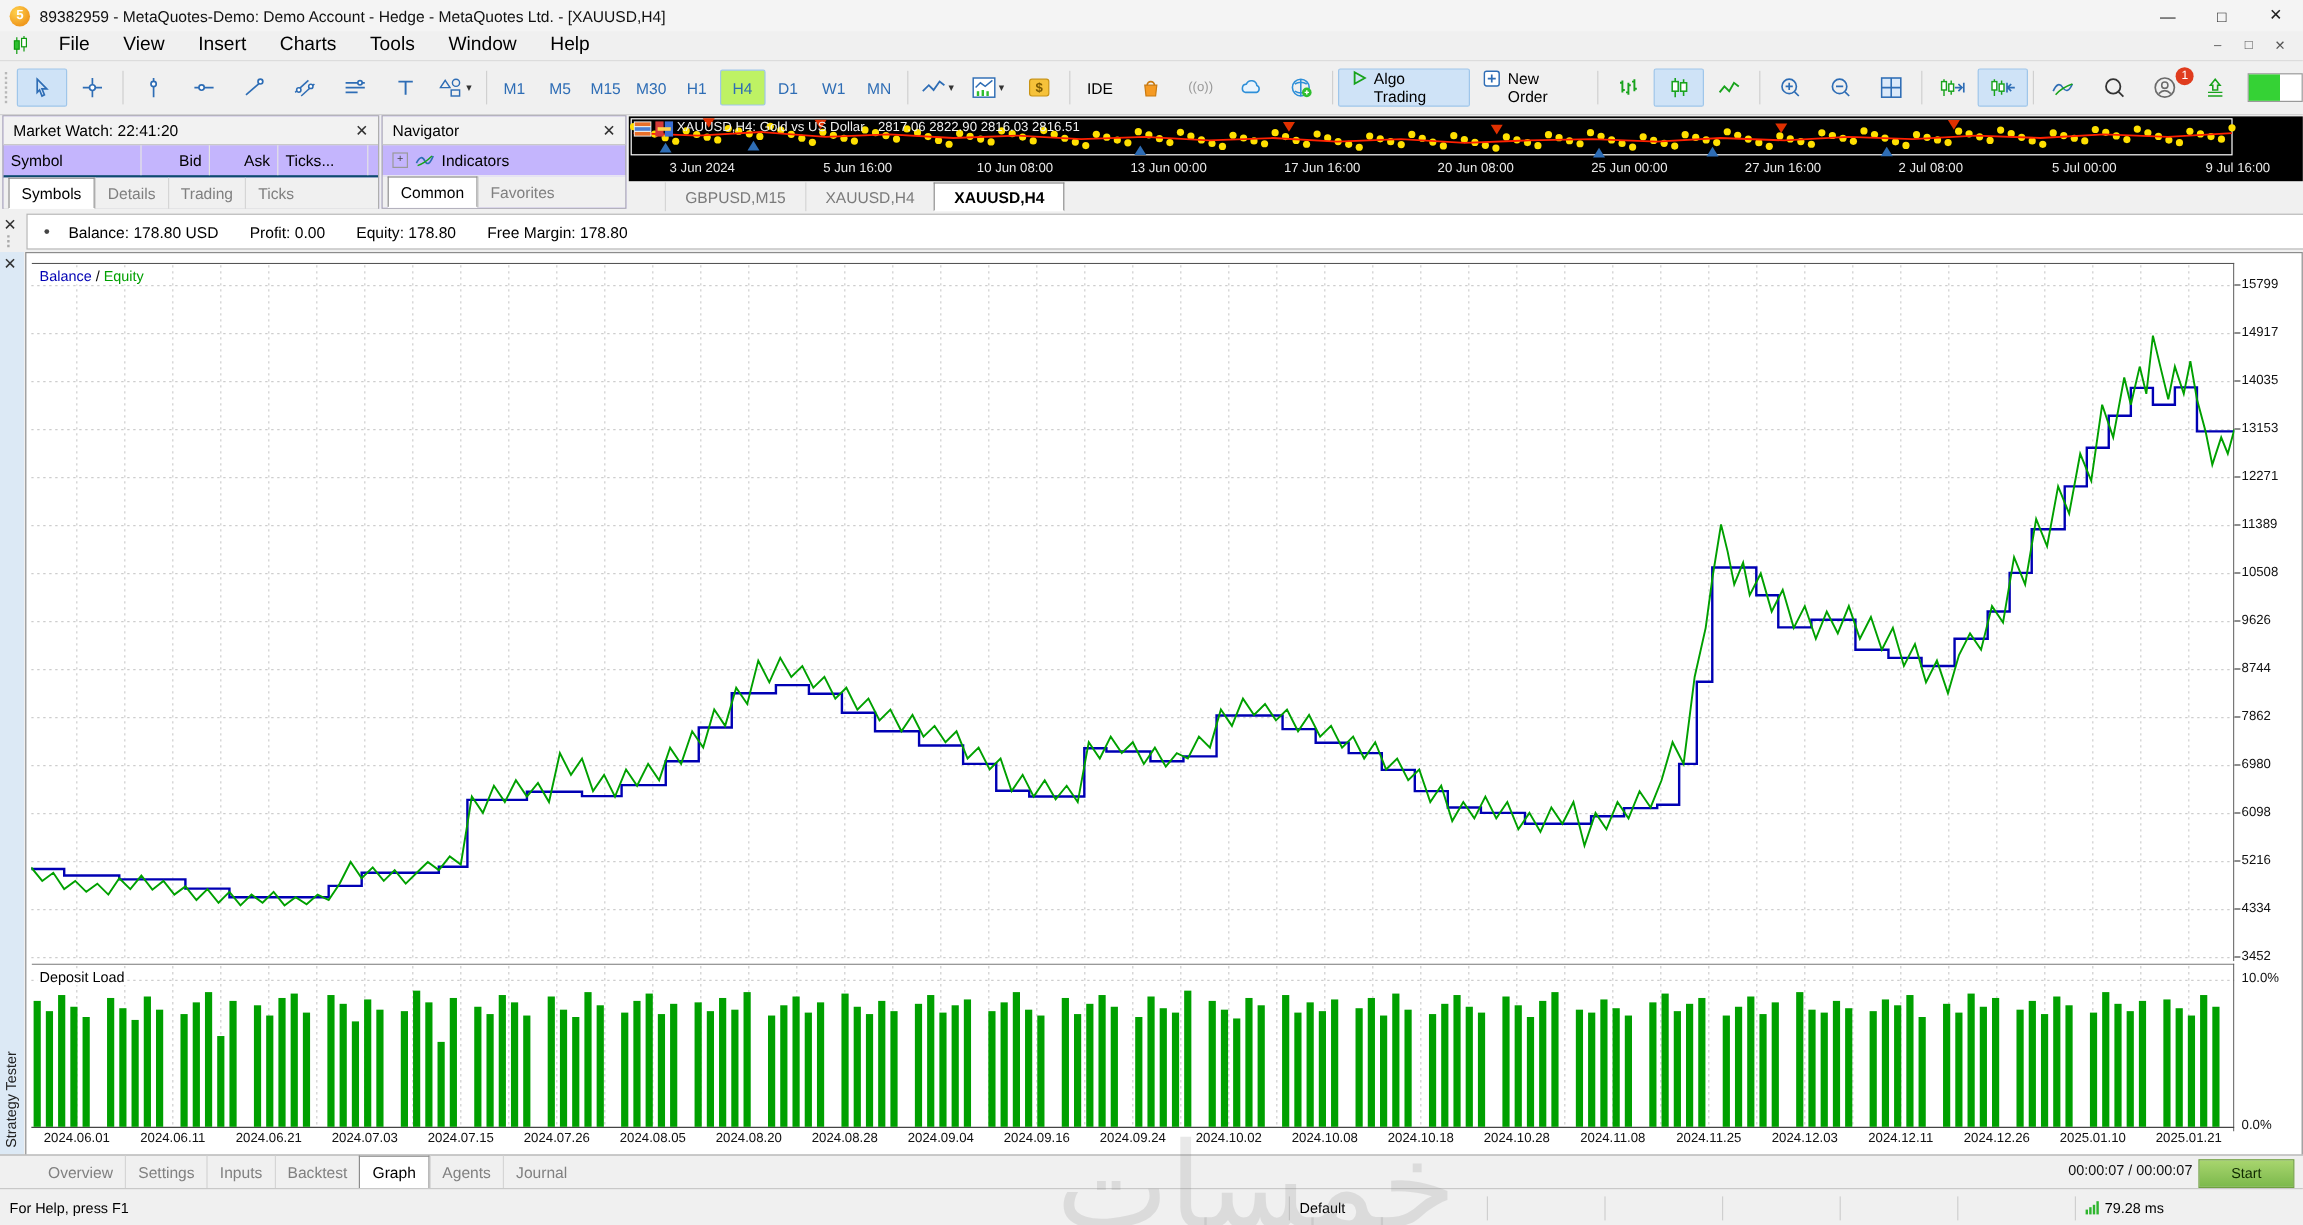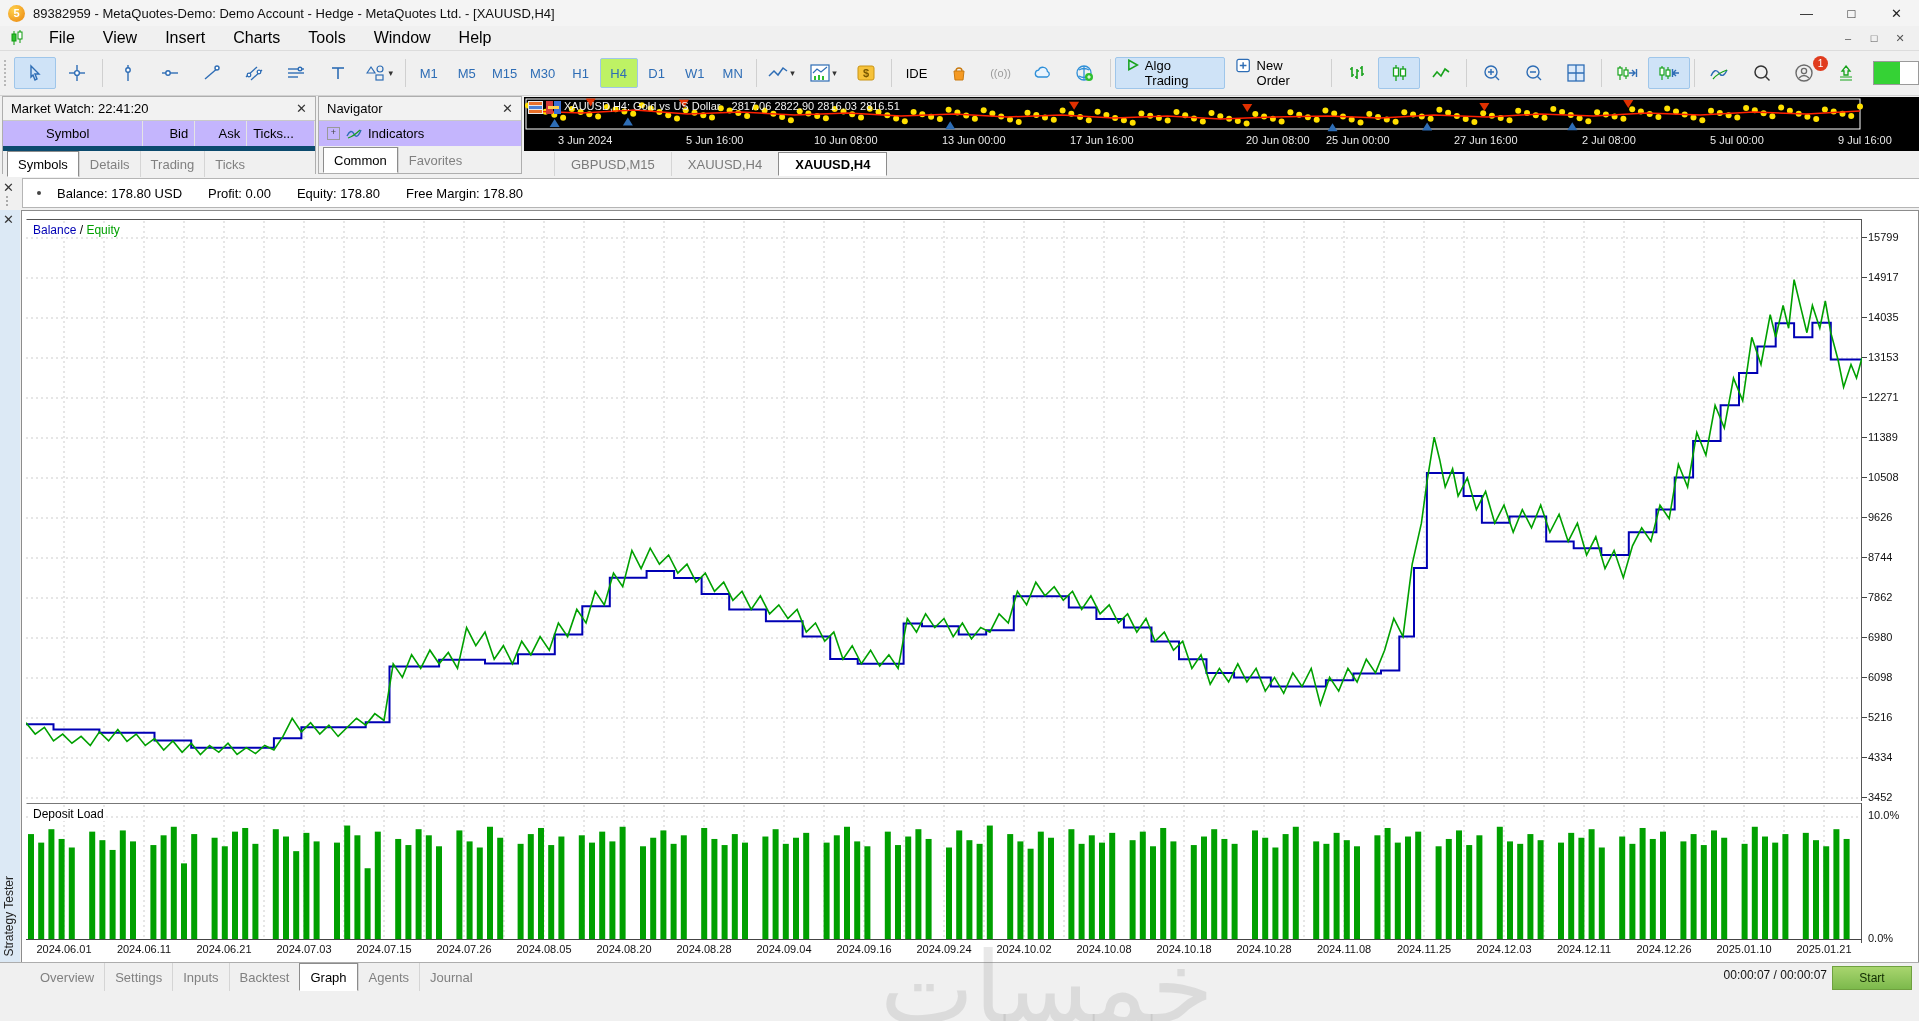--- a/index.html
+++ b/index.html
@@ -39,21 +39,21 @@
   .txt-btn.sel{background:#cfe3f7;border-color:#9fc6ea;}
   #conn-meter{width:46px;height:22px;border:1px solid #9a9a9a;background:#fff;margin-left:6px;position:relative;}
   #conn-meter .fill{position:absolute;left:0;top:0;bottom:0;width:60%;background:#35d235;}
 
   
   .panel{background:#c4b5fd;border:1px solid #aeaeae;}
   .panel-header{height:23px;background:#f2f2f2;border-bottom:1px solid #c9c9c9;display:flex;align-items:center;
     padding:0 4px 0 8px;font-size:13px;}
   .panel-close{margin-left:auto;color:#333;font-size:13px;padding:0 4px;}
   #market-watch{left:2px;top:96px;width:312px;height:76px;}
-  #mw-cols{height:25px;display:flex;border-bottom:5px solid #0c4a6e;align-items:center;font-size:13px;padding-left:37px;}
+  #mw-cols{height:25px;display:flex;border-bottom:2px solid #0c4a6e;align-items:center;font-size:13px;}
   .mw-col{padding:0 6px;box-sizing:border-box;border-right:1px solid #e4e4e4;height:100%;display:flex;align-items:center;}
   .tabs-row{height:26px;display:flex;align-items:stretch;background:#f0f0f0;padding-left:4px;font-size:13px;}
   .tab{display:flex;align-items:center;padding:0 10px;color:#808080;border-left:1px solid #d5d5d5;}
   .tab:first-child{border-left:none;}
   .tab.active{background:#fff;color:#000;border:1px solid #8c8c8c;border-bottom:1px solid #fff;margin-top:0;border-left:1px solid #8c8c8c;}
   #navigator{left:318px;top:96px;width:202px;height:76px;}
   #nav-tree{height:25px;display:flex;align-items:center;padding-left:8px;gap:6px;font-size:13px;border-bottom:1px solid #efefef;}
   .tree-expand{width:11px;height:11px;border:1px solid #999;font-size:9px;line-height:9px;text-align:center;color:#444;}
 
   
@@ -641,21 +641,21 @@
         <path d="M803.528 34.2 L813.528 34.2 L808.528 26.2 Z" fill="#2e6db5"></path>
         <path d="M898.1 33.375 L908.1 33.375 L903.1 25.375 Z" fill="#2e6db5"></path>
         <path d="M1043.288 33.2 L1053.288 33.2 L1048.288 25.200000000000003 Z" fill="#2e6db5"></path>
       </svg>
     <div id="mini-dates" class="abs">
         <div class="mini-date" style="left: 34px;">3 Jun 2024</div>
         <div class="mini-date" style="left: 162px;">5 Jun 16:00</div>
         <div class="mini-date" style="left: 290px;">10 Jun 08:00</div>
         <div class="mini-date" style="left: 418px;">13 Jun 00:00</div>
         <div class="mini-date" style="left: 546px;">17 Jun 16:00</div>
-        <div class="mini-date" style="left: 674px; margin-left: 48px;">20 Jun 08:00</div>
+        <div class="mini-date" style="left: 674px;">20 Jun 08:00</div>
         <div class="mini-date" style="left: 802px;">25 Jun 00:00</div>
         <div class="mini-date" style="left: 930px;">27 Jun 16:00</div>
         <div class="mini-date" style="left: 1058px;">2 Jul 08:00</div>
         <div class="mini-date" style="left: 1186px;">5 Jul 00:00</div>
         <div class="mini-date" style="left: 1314px;">9 Jul 16:00</div>
       </div>
   </div>
 
   <div id="chart-tabs" class="abs">
       <div class="ctab">GBPUSD,M15</div>
@@ -1020,15 +1020,37 @@
         <div class="tab active">Graph</div>
         <div class="tab">Agents</div>
         <div class="tab">Journal</div>
       </div>
     <div id="tester-time">00:00:07 / 00:00:07</div>
     <div id="start-btn">
         <span>Start</span>
       </div>
   </div>
 
+  <div id="statusbar" class="abs">
+    <div id="status-help">For Help, press F1</div>
+    <div class="status-cell" style="width:165px;">
+        <span>Default</span>
+      </div>
+    <div id="status-empties" style="display:flex;height:20px;">
+        <div class="status-cell" style="width: 98px;"></div>
+        <div class="status-cell" style="width: 98px;"></div>
+        <div class="status-cell" style="width: 98px;"></div>
+        <div class="status-cell" style="width: 98px;"></div>
+        <div class="status-cell" style="width: 98px;"></div>
+      </div>
+    <div class="status-cell" id="status-latency">
+      <span class="sigbars">
+          <i style="height:4px"></i>
+          <i style="height:6px"></i>
+          <i style="height:8px"></i>
+          <i style="height:11px"></i>
+        </span>
+      <span>79.28 ms</span>
+    </div>
+  </div>
 
   <div id="watermark" class="abs">خمسات</div>
 </div>
 
 </body></html>

